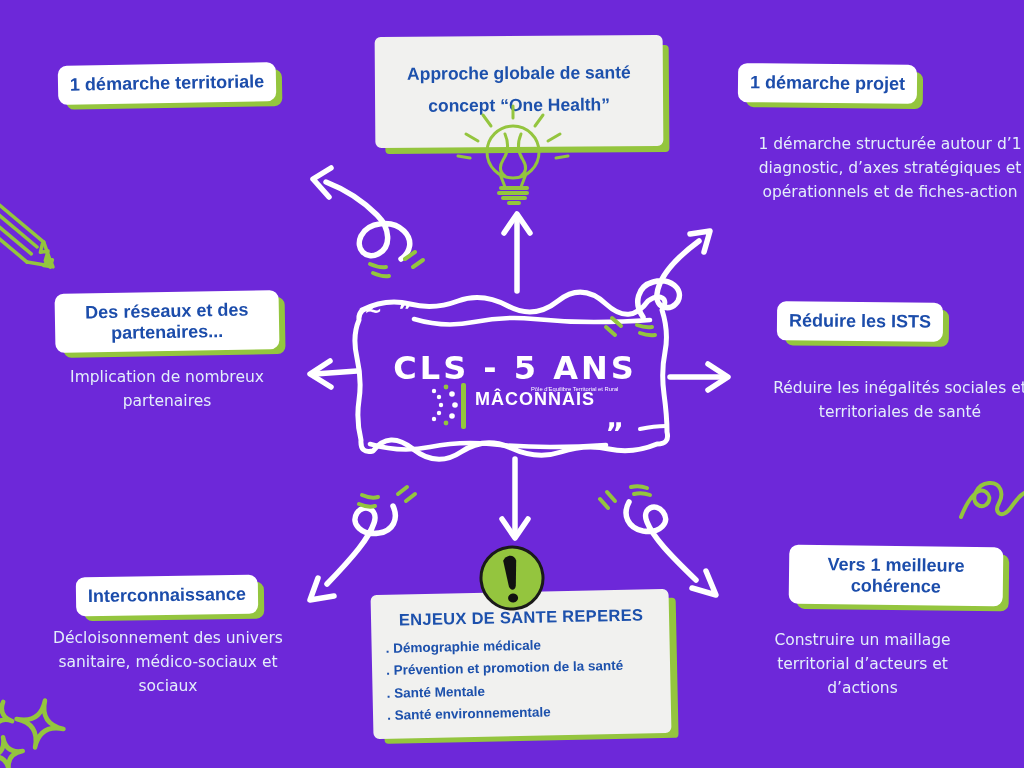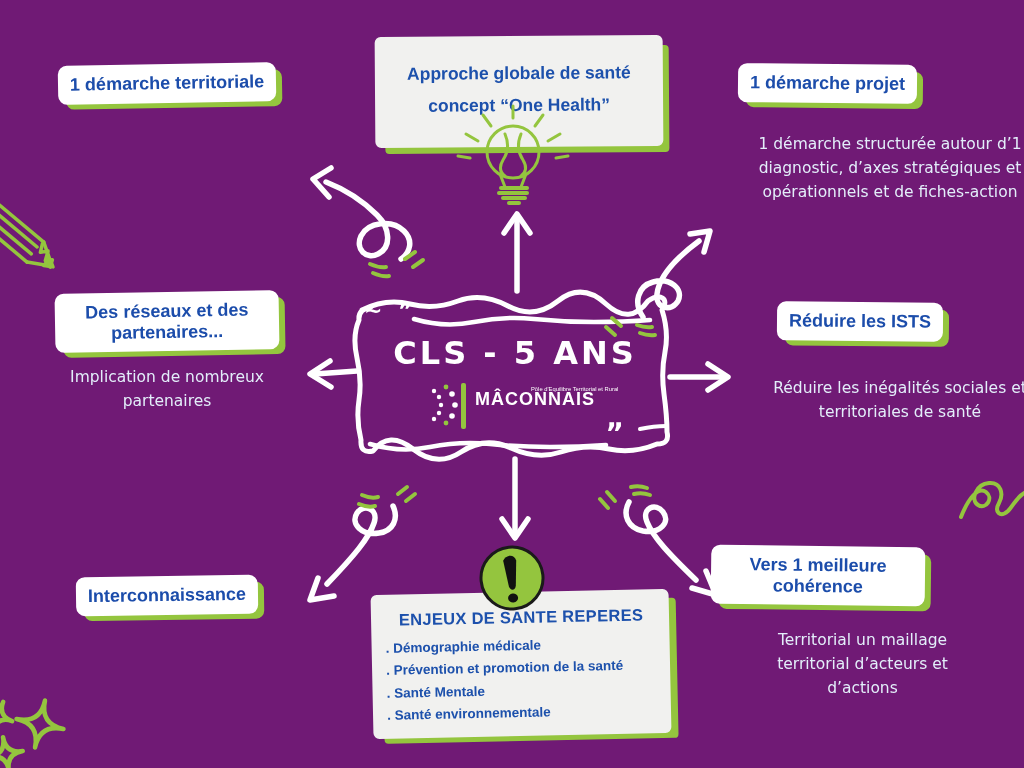--- a/index.html
+++ b/index.html
@@ -1,18 +1,18 @@
 <!DOCTYPE html>
 <html><head>
 <meta charset="utf-8">
 <style>
   html,body{margin:0;padding:0;}
   .canvas{
     position:relative;width:1024px;height:768px;overflow:hidden;
-    background:#701a75;
+    background:#6d28d9;
     font-family:"Liberation Sans",sans-serif;
   }
   .abs{position:absolute;}
   svg{display:block;}
   
   .tag{
     display:inline-block;
     background:#FFFFFF;
     color:#1C4DAB;
     font-weight:bold;
@@ -95,46 +95,47 @@
 
   <div class="node abs" style="left:42px;top:292px;width:250px;">
     <div class="tag" style="transform:rotate(-1deg);max-width:200px;">Des réseaux et des partenaires...</div>
     <div class="desc">Implication de nombreux partenaires</div>
   </div>
   <div class="desc abs" style="left:760px;top:362px;width:280px;">Réduire les inégalités sociales et territoriales de santé</div>
 
   <div class="node abs" style="left:40px;top:552px;width:255px;margin-top:24px;">
     <div class="tag" style="transform:rotate(-0.8deg);">Interconnaissance</div>
   </div>
-
-  <div class="node abs" style="left:698px;top:546px;width:240px;">
+  <div class="desc abs" style="left:38px;top:612px;width:260px;">Décloisonnement des univers sanitaire, médico-sociaux et sociaux</div>
+
+  <div class="node abs" style="left:776px;top:546px;width:240px;">
     <div class="tag" style="transform:rotate(0.7deg);max-width:190px;">Vers 1 meilleure cohérence</div>
   </div>
-  <div class="desc abs" style="left:740px;top:614px;width:245px;">Territorial un maillage territorial d’acteurs et d’actions</div>
+  <div class="desc abs" style="left:740px;top:614px;width:245px;">Construire un maillage territorial d’acteurs et d’actions</div>
 
   <div class="card card-issues abs" style="left:372px;top:592px;">
     <div class="issues-title">ENJEUX DE SANTE REPERES</div>
     <div class="issue">. Démographie médicale</div>
     <div class="issue">. Prévention et promotion de la santé</div>
     <div class="issue">. Santé Mentale</div>
     <div class="issue">. Santé environnementale</div>
   </div>
 
   <svg class="abs" style="left:342px;top:286px;" width="348" height="186" viewBox="0 0 348 186">
     <g fill="none" stroke="#FFFFFF" stroke-linecap="round" stroke-linejoin="round">
       <path stroke-width="5" d="M 20 24 q 24 -12 48 -6 t 48 -3 t 50 5 t 50 -5 t 48 3 t 42 -3 c 12 -9 22 -2 14 9 q 7 22 3 42 t -1 42 t 3 38 q 3 12 -10 12 q -24 10 -48 5 t -48 3 t -50 -4 t -50 4 t -48 -3 t -40 2 q -13 3 -12 -11 q -5 -20 -2 -40 t -2 -42 t 2 -38 q -1 -11 12 -13 Z"></path>
       <path stroke-width="4.5" d="M 72 33 q 30 9 60 3 t 60 -3 t 60 3 t 56 -2"></path>
       <path stroke-width="4.5" d="M 28 158 q 30 9 60 3 t 60 -3 t 60 3 t 56 -2"></path>
       <path stroke-width="4" d="M 298 143 q 14 -3 26 -3"></path>
     </g>
   </svg>
 
   <div class="quote abs" style="left:364px;top:298px;font-size:22px;letter-spacing:4px;">~ ”</div>
 
-  <div class="center-title abs" style="left:385px;top:334px;">CLS - 5 ANS</div>
+  <div class="center-title abs" style="left:385px;top:349px;">CLS - 5 ANS</div>
 
   <div class="logo abs" style="left:428px;top:381px;">
     <svg width="40" height="50" viewBox="0 0 40 50">
       <g fill="#FFFFFF">
         <circle cx="6" cy="10" r="2.2"></circle>
           <circle cx="11" cy="16" r="2.2"></circle>
           <circle cx="13" cy="24" r="2.2"></circle>
         <circle cx="11" cy="32" r="2.2"></circle>
           <circle cx="6" cy="38" r="2.2"></circle>
         <circle cx="24" cy="13" r="2.8"></circle>

